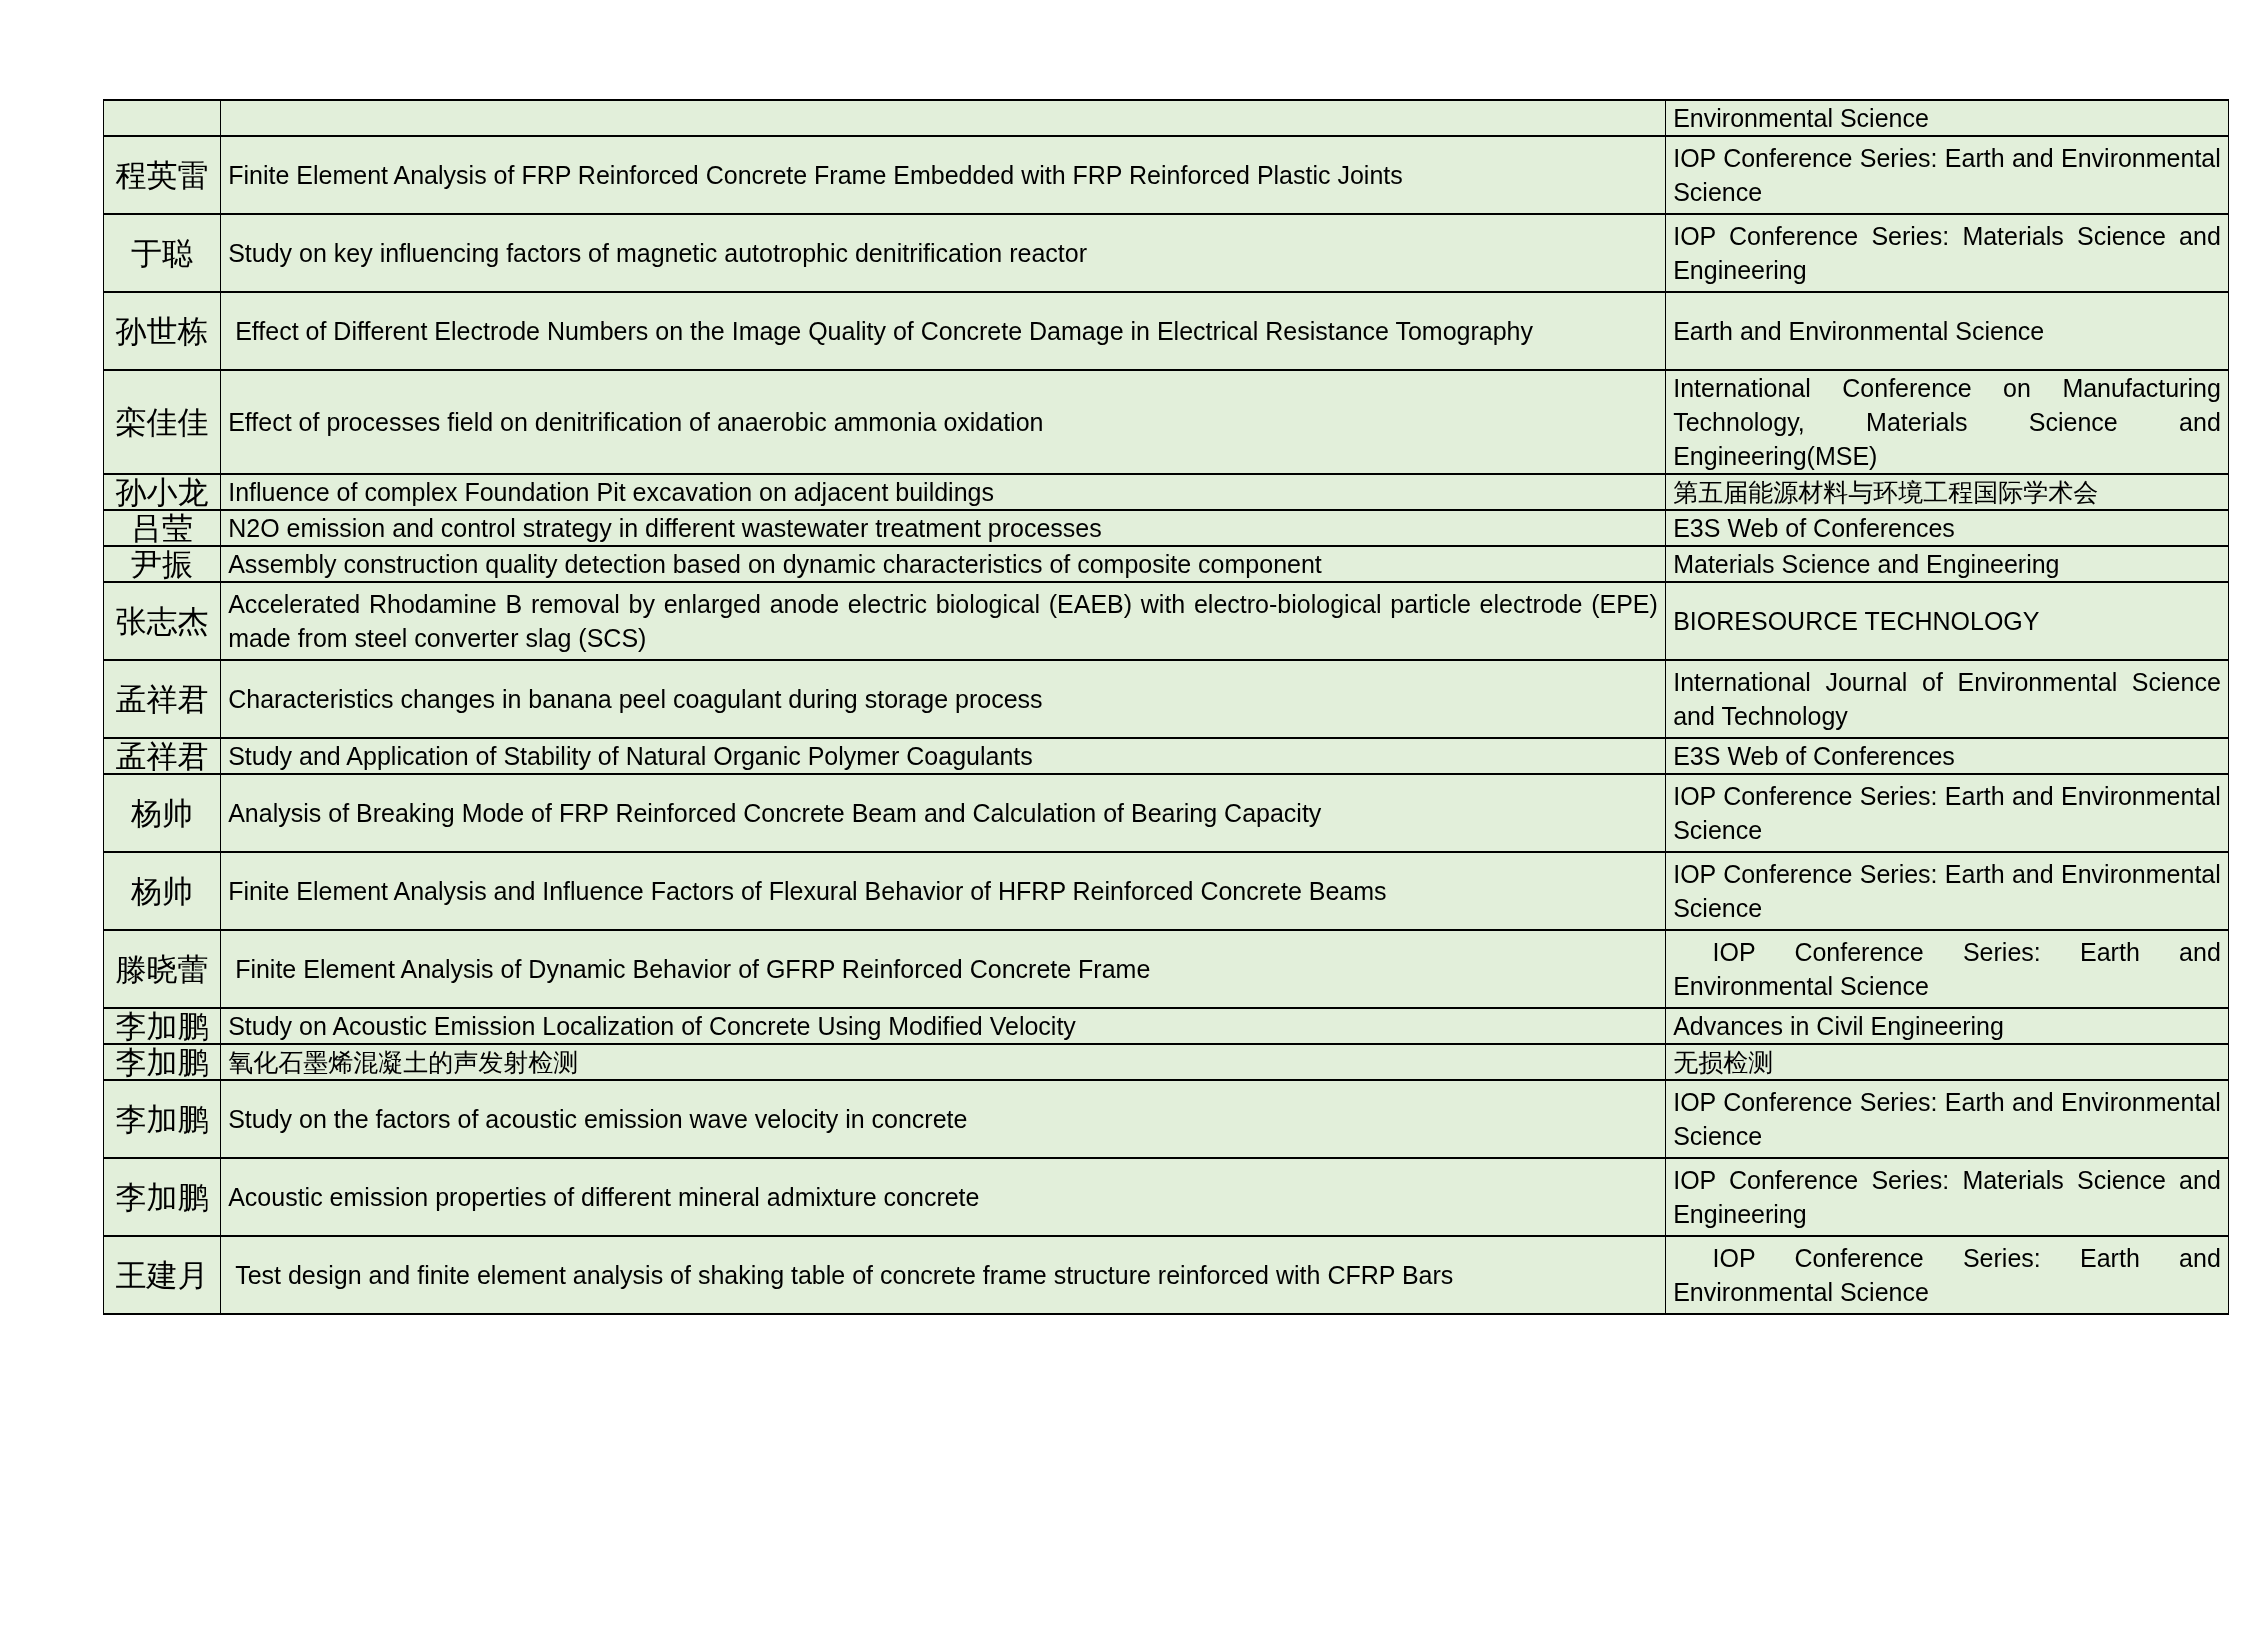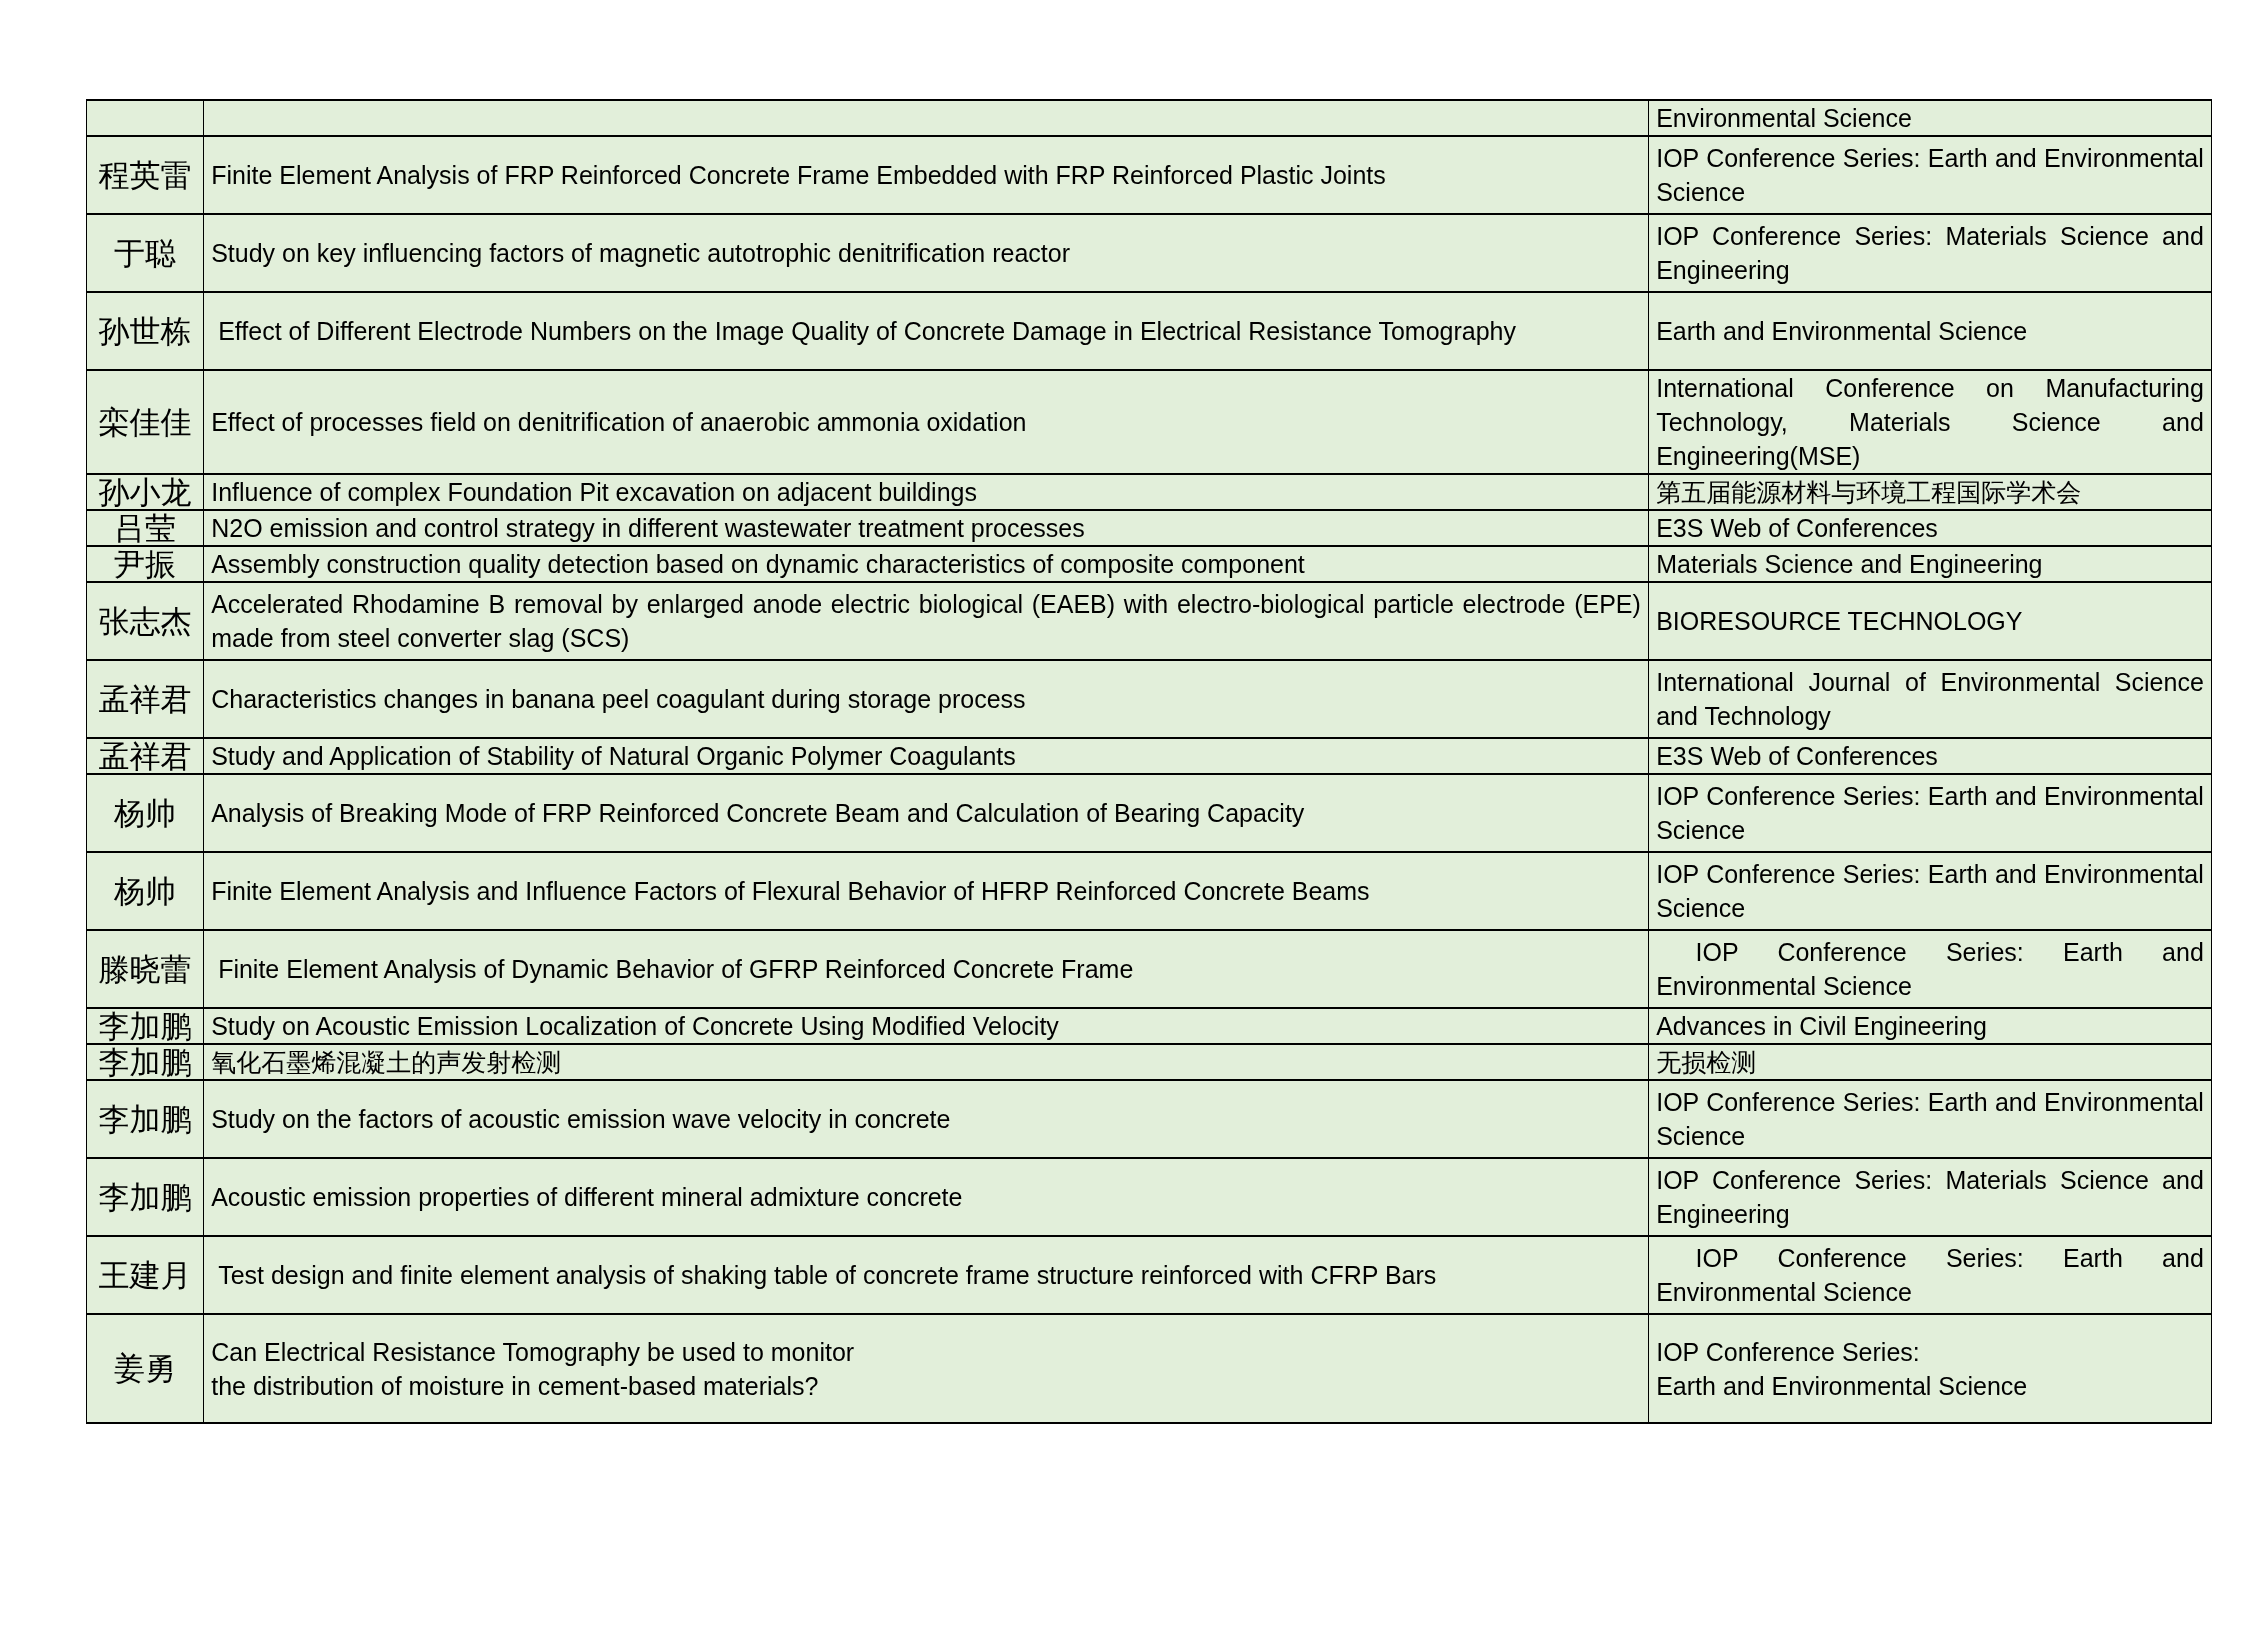--- a/index.html
+++ b/index.html
@@ -10,21 +10,21 @@
   body {
     position: relative;
     width: 2316px;
     height: 1637px;
     overflow: hidden;
     font-family: "Liberation Sans", "DejaVu Sans", sans-serif;
     color: var(--text, #000);
   }
   table.pub-table {
     position: absolute;
-    left: 86px;
+    left: 103px;
     top: 99px;
     width: 2118px;
     border-collapse: collapse;
     table-layout: fixed;
   }
   col.c-author  { width: 117px; }
   col.c-title   { width: 1445px; }
   col.c-journal { width: 563px; }
 
   td {
@@ -154,22 +154,15 @@
     <tr class="h2">
       <td class="author">李加鹏</td>
       <td class="title">Acoustic emission properties of different mineral admixture concrete</td>
       <td class="journal">IOP Conference Series: Materials Science and Engineering</td>
     </tr>
     <tr class="h2">
       <td class="author">王建月</td>
       <td class="title"> Test design and finite element analysis of shaking table of concrete frame structure reinforced with CFRP Bars</td>
       <td class="journal"> IOP Conference Series: Earth and Environmental Science</td>
     </tr>
-    <tr class="h4">
-      <td class="author">姜勇</td>
-      <td class="title">Can Electrical Resistance Tomography be used to monitor
-the distribution of moisture in cement-based materials?</td>
-      <td class="journal">IOP Conference Series:
-Earth and Environmental Science</td>
-    </tr>
   </tbody>
 </table>
 
 
 </body></html>

